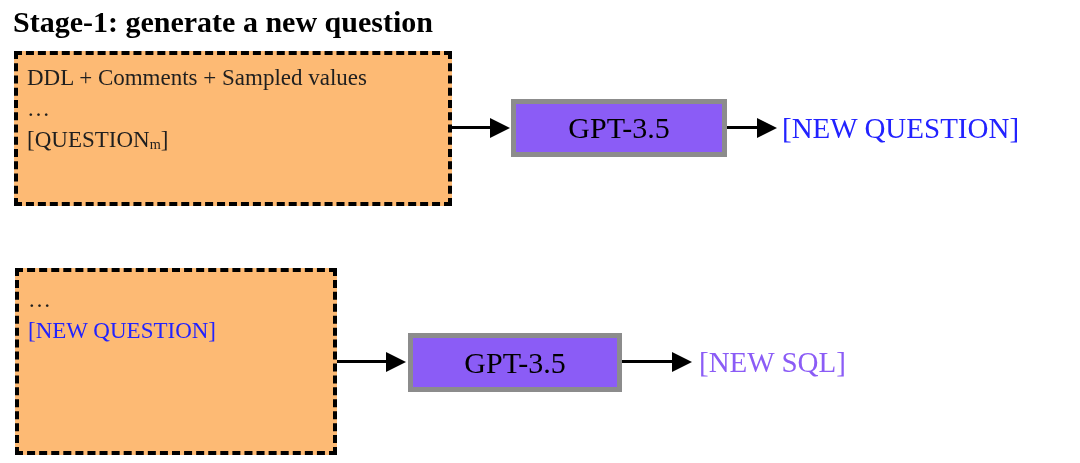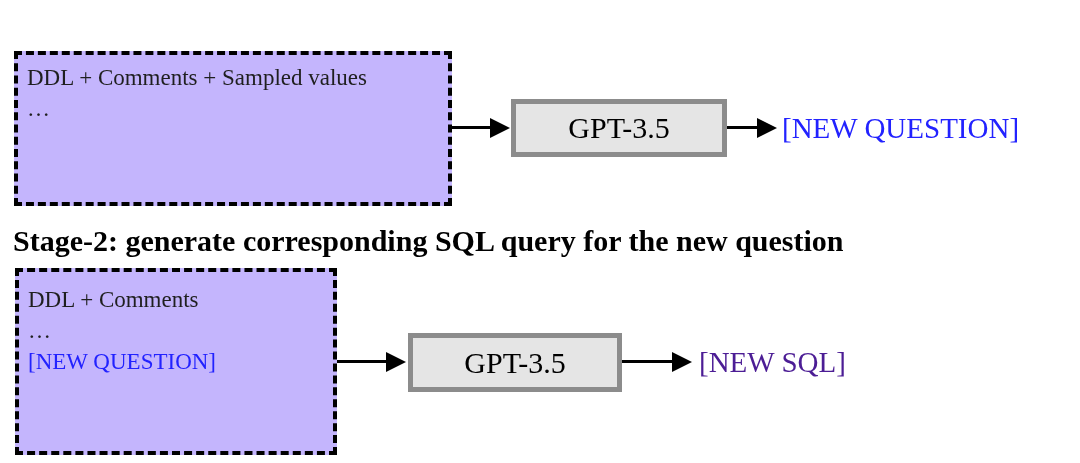--- a/index.html
+++ b/index.html
@@ -20,41 +20,41 @@
     font-size: 30px;
     font-weight: bold;
     color: #000000;
     line-height: 36px;
     white-space: nowrap;
   }
   .prompt-box {
     position: absolute;
     border: 4px dashed #000000;
     box-sizing: border-box;
-    background: #c4b5fd;
+    background: #fdba74;
   }
   .prompt-lines {
     position: absolute;
     left: 9px;
     font-size: 23px;
     line-height: 31px;
     color: #1f1f1f;
     white-space: nowrap;
   }
   .prompt-line { height: 31px; }
   .sub {
     font-size: 0.62em;
     position: relative;
     top: 0.14em;
   }
   .model-box {
     position: absolute;
     border: 5px solid #8c8c8c;
     box-sizing: border-box;
-    background: #e5e5e5;
+    background: #8b5cf6;
     display: flex;
     align-items: center;
     justify-content: center;
   }
   .model-label {
     font-size: 30px;
     color: #000000;
     white-space: nowrap;
   }
   .arrow {
@@ -78,51 +78,51 @@
     font-size: 29px;
     line-height: 36px;
     white-space: nowrap;
   }
 </style>
 </head>
 <body>
 
 <div class="canvas">
 
+  <div class="stage-title" style="left:13px; top:4px;">Stage-1: generate a new question</div>
 
   <div class="prompt-box" style="left:14px; top:51px; width:438px; height:155px;">
     <div class="prompt-lines" style="top:7px;">
         <div class="prompt-line"><span>DDL + Comments + Sampled values</span></div>
         <div class="prompt-line"><span>…</span></div>
+        <div class="prompt-line"><span>[QUESTION</span><span class="sub">m</span><span>]</span></div>
       </div>
   </div>
 
   <div class="arrow" style="left:452px; top:126px; width:38px;"></div>
 
   <div class="model-box" style="left:511px; top:99px; width:216px; height:58px;">
     <span class="model-label">GPT-3.5</span>
   </div>
 
   <div class="arrow" style="left:727px; top:126px; width:30px;"></div>
 
   <div class="output-label" style="left: 782px; top: 110px; color: rgb(34, 34, 255);">[NEW QUESTION]</div>
 
-  <div class="stage-title" style="left:13px; top:223px;">Stage-2: generate corresponding SQL query for the new question</div>
 
   <div class="prompt-box" style="left:15px; top:268px; width:322px; height:187px;">
     <div class="prompt-lines" style="top:12px;">
-        <div class="prompt-line"><span>DDL + Comments</span></div>
         <div class="prompt-line"><span>…</span></div>
         <div class="prompt-line"><span style="color: rgb(34, 34, 255);">[NEW QUESTION]</span></div>
       </div>
   </div>
 
   <div class="arrow" style="left:337px; top:360px; width:49px;"></div>
 
   <div class="model-box" style="left:408px; top:333px; width:214px; height:59px;">
     <span class="model-label">GPT-3.5</span>
   </div>
 
   <div class="arrow" style="left:622px; top:360px; width:50px;"></div>
 
-  <div class="output-label" style="left: 699px; top: 344px; color: #4c1d95;">[NEW SQL]</div>
+  <div class="output-label" style="left: 699px; top: 344px; color: #8b5cf6;">[NEW SQL]</div>
 
 </div>
 
 </body></html>

